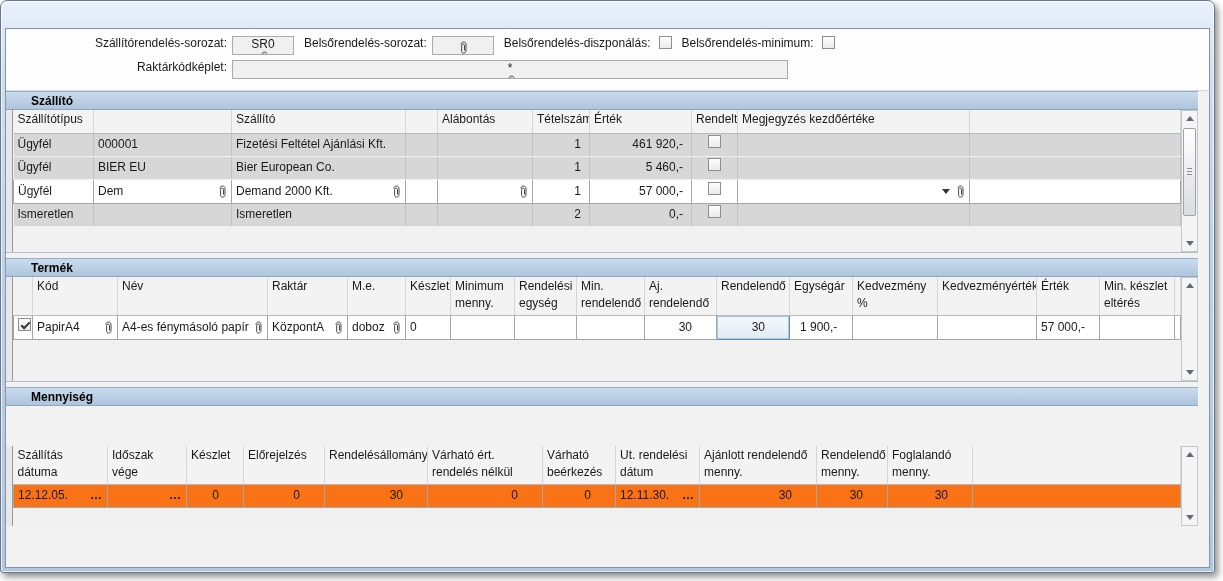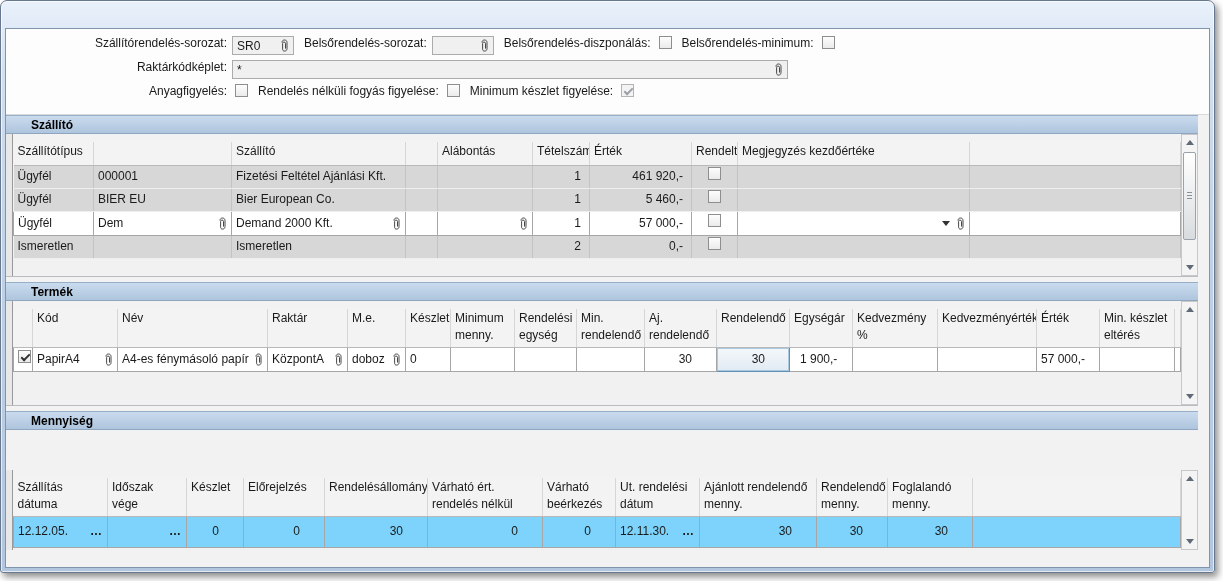--- a/index.html
+++ b/index.html
@@ -25,21 +25,21 @@
 
   .content{position:absolute;left:4px;right:4px;top:27px;bottom:4px;background:#f2f2f2;
     border:1px solid #8094ad;overflow:hidden;}
 
   
   .form-area{background:#fdfdfd;padding:7px 0 6px 0;border-bottom:1px solid #d9d9d9;}
   .form-row{display:flex;align-items:flex-start;height:24px;}
   .lbl{width:226px;text-align:right;padding-right:5px;white-space:nowrap;}
   .lbl.auto{width:auto;padding-left:10px;}
   .ibox{position:relative;height:19px;border:1px solid #ababab;background:#f0f0f0;
-    display:flex;align-items:center;padding:0 4px;overflow:hidden;}
+    display:flex;align-items:center;padding:0 4px;overflow:hidden;flex-direction:column;}
   .ibox .val{flex:1;white-space:nowrap;}
   .ibox.w62{width:62px;}
   .ibox.w556{width:556px;}
   .ibox.w46{width:46px;margin-right:3px;}
   .ibox.w46 .val{text-align:right;}
   .ibox.w73{width:73px;}
   .ibox.w142{width:142px;}
   .clip{display:inline-flex;flex:none;margin-left:2px;}
 
   .cb{position:relative;display:inline-block;width:13px;height:13px;border:1px solid #8e8e8e;
@@ -50,33 +50,33 @@
   .cb.disabled::after{border-color:#9aa0a6;}
 
   
   .section{width:1192px;display:flex;flex-direction:column;border-bottom:1px solid #b8bcc0;}
   .sec-gap{height:5px;}
   .sec-bar{height:19px;background:linear-gradient(#cadbee,#aec5dd);
     border-top:1px solid #97aec7;border-bottom:1px solid #8ea6c0;
     font-weight:bold;padding-left:25px;display:flex;align-items:center;color:#000;}
   .sec-body{display:flex;flex:1;min-height:0;}
   .gutter{width:7px;background:#e8e8e8;border-right:1px solid #9a9a9a;flex:none;}
-  .tablecol{display:flex;flex-direction:column;flex:1;min-width:0;margin-top:8px;}
+  .tablecol{display:flex;flex-direction:column;flex:1;min-width:0;}
   .filler{flex:1;background:#f1f1f1;}
 
   table.grid{border-collapse:collapse;table-layout:fixed;width:1168px;flex:none;}
   .grid th{background:#f3f3f3;border-right:1px solid #d6d6d6;border-bottom:1px solid #b9b9b9;
     font-weight:normal;text-align:left;padding:1px 4px;vertical-align:top;line-height:17px;
     white-space:normal;overflow:hidden;}
   .grid td{padding:1px 4px;overflow:hidden;white-space:nowrap;line-height:19px;}
   .hdr1 th{height:23px;}
   .hdr2 th{height:38px;}
   tr.rgray td{background:#d7d7d7;border-right:1px solid #c3c3c3;border-bottom:1px solid #eeeeee;height:23px;}
   tr.redit td{background:#ffffff;border:1px solid #a6a6a6;height:24px;}
-  tr.rq td{background:#7dd3fc;border:1px solid #a6a6a6;height:31px;}
+  tr.rq td{background:#f97316;border:1px solid #a6a6a6;height:23px;}
   td.num8{text-align:right;padding-right:8px;}
   td.num24{text-align:right;padding-right:24px;}
   td.ctr{text-align:center;}
   td.flexcell{padding:1px 4px;}
   .cellflex{display:flex;align-items:center;width:100%;}
   .cellflex .t{flex:1;overflow:hidden;white-space:nowrap;}
   .dd-arrow{width:0;height:0;border-left:4px solid transparent;border-right:4px solid transparent;
     border-top:5px solid #333;display:inline-block;margin:0 4px 0 2px;flex:none;}
   .ellipsis{float:right;font-weight:bold;letter-spacing:1px;line-height:15px;}
   .selcell{position:relative;}
@@ -132,28 +132,20 @@
       <div class="form-row">
         <span class="lbl">Raktárkódképlet:</span>
         <div class="ibox w556">
           <span class="val">*</span>
             <i class="clip">
               <svg width="9" height="13" viewBox="0 0 9 13">
                 <path d="M2 3.6 C2 2 3 1 4.5 1 C6 1 7 2 7 3.6 L7 9.5 C7 11.2 6 12.1 4.5 12.1 C3 12.1 2.6 11 2.6 9.9 L2.6 4.4 C2.6 3.5 3.4 3.1 4.1 3.1 C4.8 3.1 5.5 3.5 5.5 4.4 L5.5 9.6" fill="none" stroke="#3c3c3c" stroke-width="0.95"></path>
               </svg>
             </i>
         </div>
-      </div>
-      <div class="form-row">
-        <span class="lbl">Anyagfigyelés:</span>
-        <span class="cb"></span>
-        <span class="lbl auto">Rendelés nélküli fogyás figyelése:</span>
-        <span class="cb"></span>
-        <span class="lbl auto">Minimum készlet figyelése:</span>
-        <span class="cb checked disabled"></span>
       </div>
     </div>
 
     <div class="section" style="height:162px;">
       <div class="sec-bar">Szállító</div>
       <div class="sec-body">
         <div class="gutter"></div>
         <div class="tablecol">
           <table class="grid">
             <colgroup>

